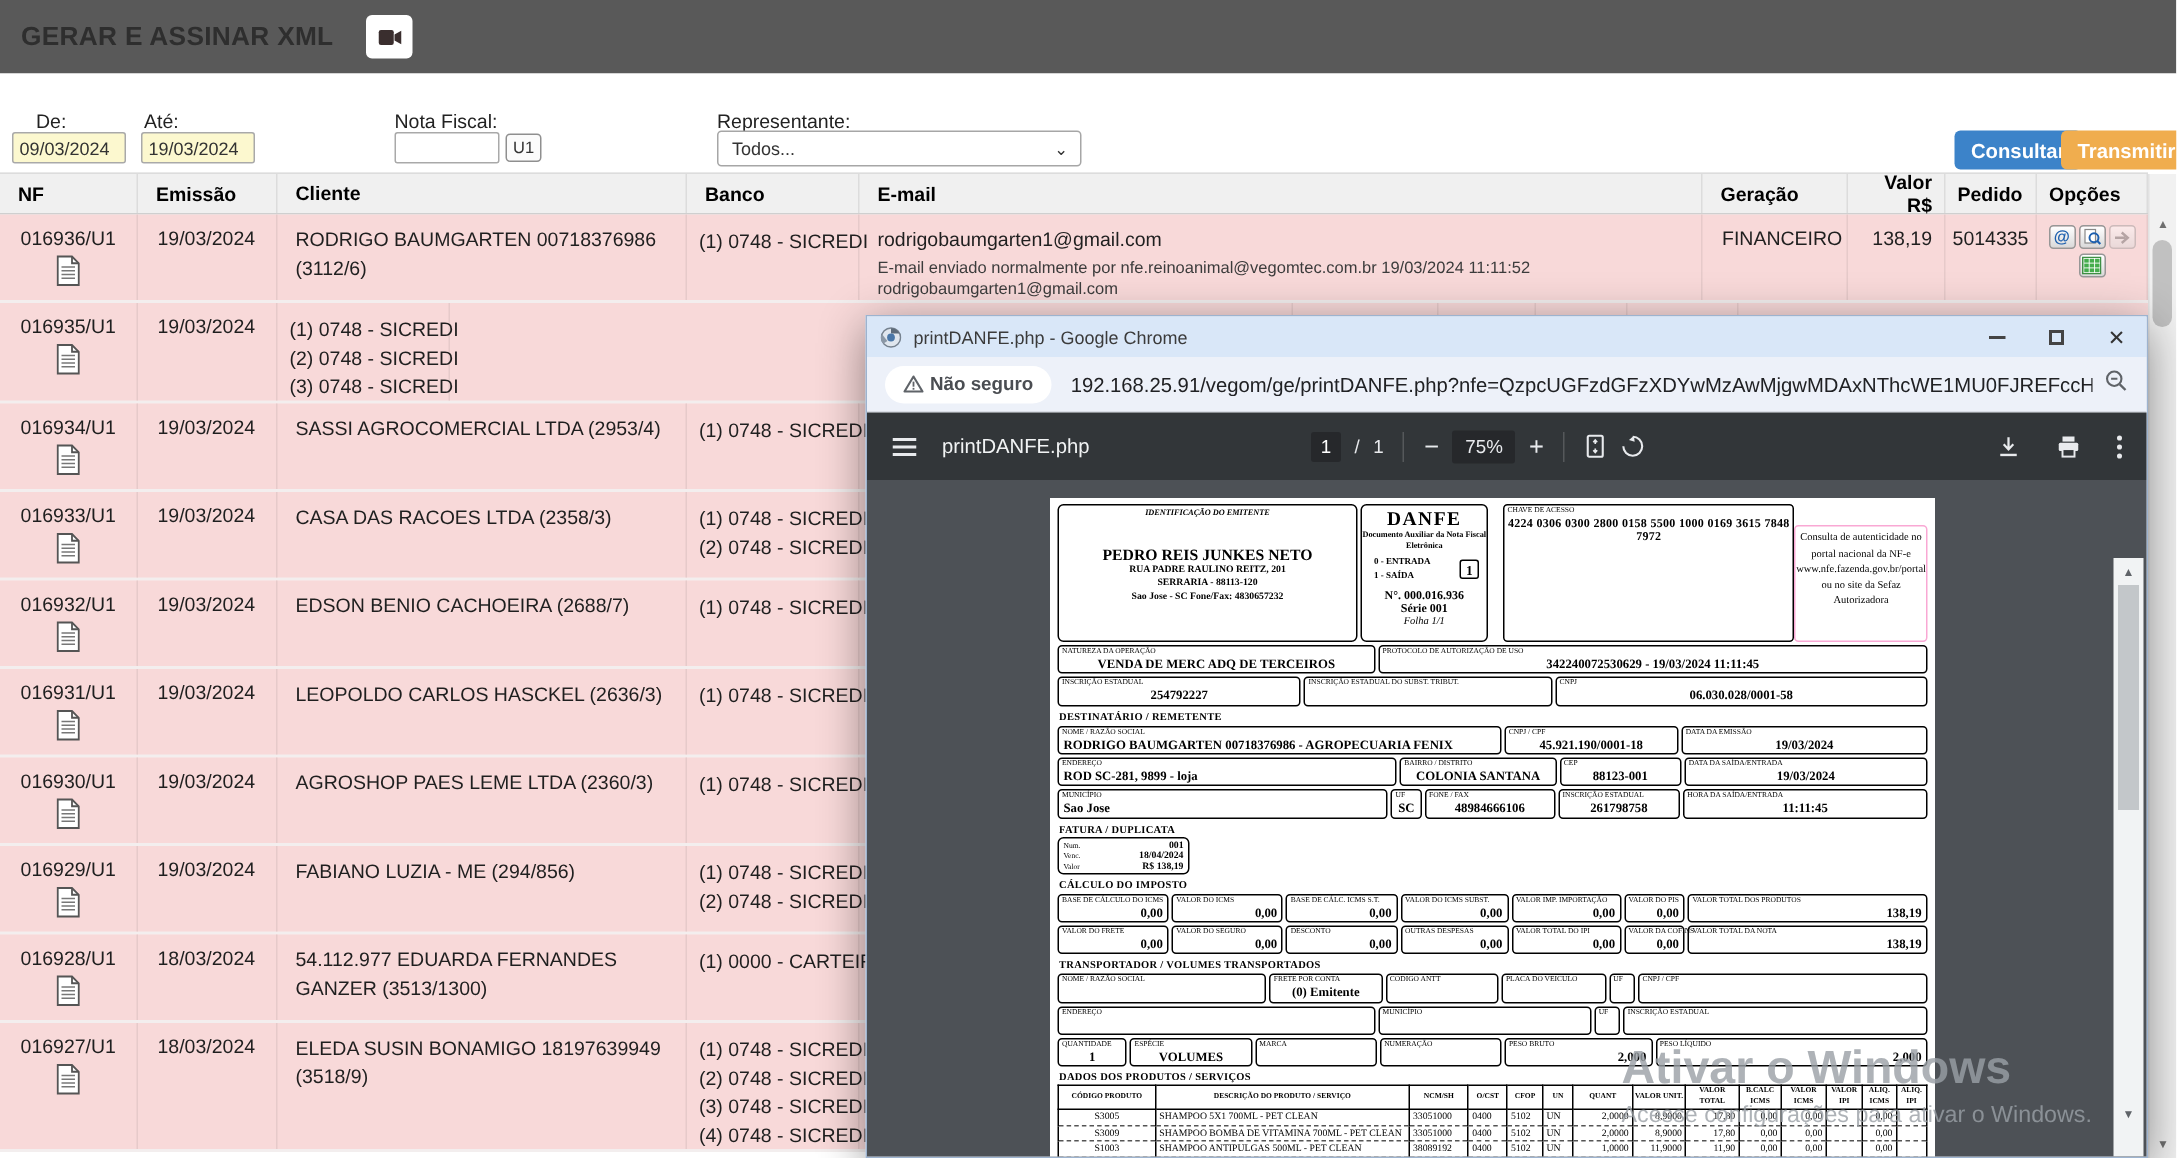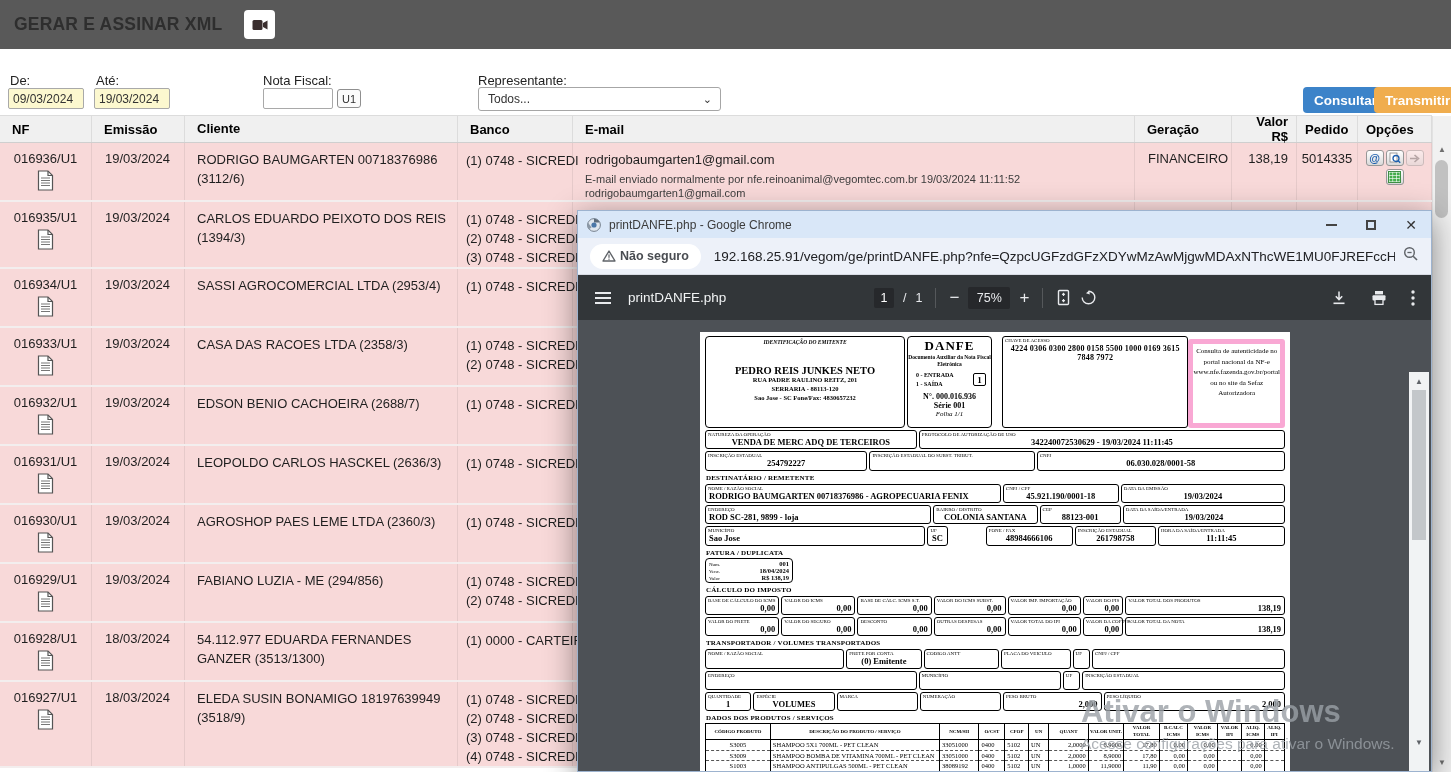--- a/index.html
+++ b/index.html
@@ -99,21 +99,21 @@
   .d-es .lines{font-size:6px;font-weight:700;line-height:1.5}
   .d-es .tipo{width:13px;height:13px;border:1px solid #000;border-radius:2px;font-size:9px;font-weight:700;display:flex;align-items:center;justify-content:center}
   .d-mid .num{font-size:8px;font-weight:700;margin-top:3px}
   .d-mid .ser{font-size:8px;font-weight:700}
   .d-mid .fol{font-size:7px;font-style:italic}
   .d-right{flex:1;display:flex;flex-direction:row}
   .barcode{height:36px;margin:2px 4px 2px 4px;background:repeating-linear-gradient(90deg,#000 0,#000 2px,#fff 2px,#fff 3px,#000 3px,#000 4px,#fff 4px,#fff 7px,#000 7px,#000 10px,#fff 10px,#fff 11px,#000 11px,#000 12px,#fff 12px,#fff 14px)}
   .chavebox{border:1px solid #000;border-radius:3px;position:relative;padding:7px 2px 2px 2px}
   .chavebox .fl{top:1px}
   .chave-v{font-size:8px;font-weight:700;text-align:center;letter-spacing:.2px}
-  .consulbox{border:5px solid #f9a8d4;border-radius:3px;margin-top:3px;flex:1;text-align:center;font-size:7px;line-height:1.5;padding-top:2px}
+  .consulbox{border:1px solid #f9a8d4;border-radius:3px;margin-top:14px;flex:1;text-align:center;font-size:7px;line-height:1.5;padding-top:2px}
   .d-row{display:flex;gap:2px;margin-top:2px}
   .fbox{border:1px solid #000;border-radius:3px;position:relative;padding:7px 3px 1px 3px;min-height:19px}
   .fl{position:absolute;top:1px;left:2px;font-size:5px;white-space:nowrap;letter-spacing:0}
   .fv{font-size:8.5px;font-weight:700;line-height:1.1;white-space:nowrap}
   .ac{text-align:center}.ar{text-align:right}
   .d-sec{font-size:7px;font-weight:700;margin:3px 0 1px 1px;letter-spacing:.2px}
   .fatura{width:88px;border:1px solid #000;border-radius:4px;padding:1px 3px}
   .fat-ln{display:flex;justify-content:space-between;align-items:baseline}
   .fat-l{font-size:5px}
   .fat-v{font-size:6.5px;font-weight:700}
@@ -138,21 +138,21 @@
       <span style="display:flex">
         <svg width="16" height="12" viewBox="0 0 16 12">
             <rect x="0.5" y="1" width="10" height="10" rx="1.5" fill="#3a2e2e"></rect>
             <polygon points="11,4 15.5,1.5 15.5,10.5 11,8" fill="#3a2e2e"></polygon>
           </svg>
       </span>
     </button>
   </div>
 
   <div class="filterbar">
-    <span class="flabel" style="left:10px">De:</span>
+    <span class="flabel" style="left:24px">De:</span>
     <input class="finput yellow" style="left: 8px; width: 76px;" value="09/03/2024">
     <span class="flabel" style="left:96px">Até:</span>
     <input class="finput yellow" style="left: 94px; width: 76px;" value="19/03/2024">
     <span class="flabel" style="left:263px">Nota Fiscal:</span>
     <input class="finput" style="left: 263px; width: 70px;" value="">
     <span class="u1chip">U1</span>
     <span class="flabel" style="left:478px">Representante:</span>
     <div class="selectbox">
       <span>Todos...</span>
       <span class="chev">⌄</span>
@@ -244,21 +244,20 @@
                 <path d="M11 1 L11 5.5 L15.5 5.5" fill="none" stroke="#555" stroke-width="1.2"></path>
                 <g stroke="#777" stroke-width="1">
                   <line x1="4" y1="8" x2="13" y2="8"></line>
                   <line x1="4" y1="10.5" x2="13" y2="10.5"></line>
                   <line x1="4" y1="13" x2="13" y2="13"></line>
                   <line x1="4" y1="15.5" x2="13" y2="15.5"></line>
                 </g>
               </svg></span>
           </div>
           <div class="cell c-em">19/03/2024</div>
-          <div class="cell c-cli">CARLOS EDUARDO PEIXOTO DOS REIS (1394/3)</div>
           <div class="cell c-ban">
             <div class="banco-line">(1) 0748 - SICREDI</div>
             <div class="banco-line">(2) 0748 - SICREDI</div>
             <div class="banco-line">(3) 0748 - SICREDI</div>
           </div>
           <div class="cell c-mail"></div>
           <div class="cell c-ger"></div>
           <div class="cell c-val"></div>
           <div class="cell c-ped"></div>
           <div class="cell c-opc"></div>
@@ -676,21 +675,21 @@
             </div>
             <div class="d-row">
               <div class="fbox" style="width: 38%;">
                 <span class="fl">MUNICÍPIO</span>
                 <div class="fv">Sao Jose</div>
               </div>
               <div class="fbox" style="width: 3.5%;">
                 <span class="fl">UF</span>
                 <div class="fv ac">SC</div>
               </div>
-              <div class="fbox" style="width: 15%; margin-left: 36px;">
+              <div class="fbox" style="width: 15%;">
                 <span class="fl">FONE / FAX</span>
                 <div class="fv ac">48984666106</div>
               </div>
               <div class="fbox" style="width: 14%;">
                 <span class="fl">INSCRIÇÃO ESTADUAL</span>
                 <div class="fv ac">261798758</div>
               </div>
               <div class="fbox" style="flex: 1 1 0%;">
                 <span class="fl">HORA DA SAÍDA/ENTRADA</span>
                 <div class="fv ac">11:11:45</div>

